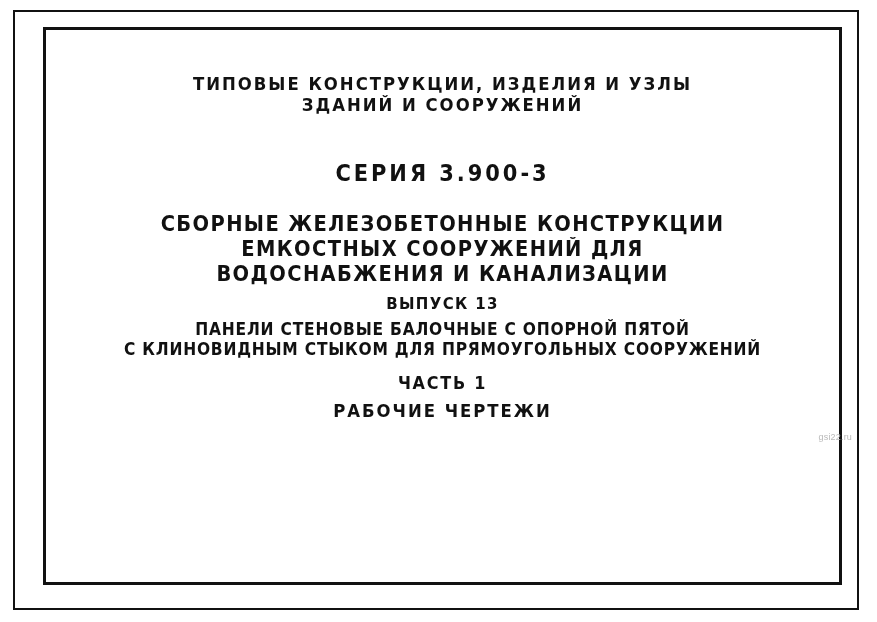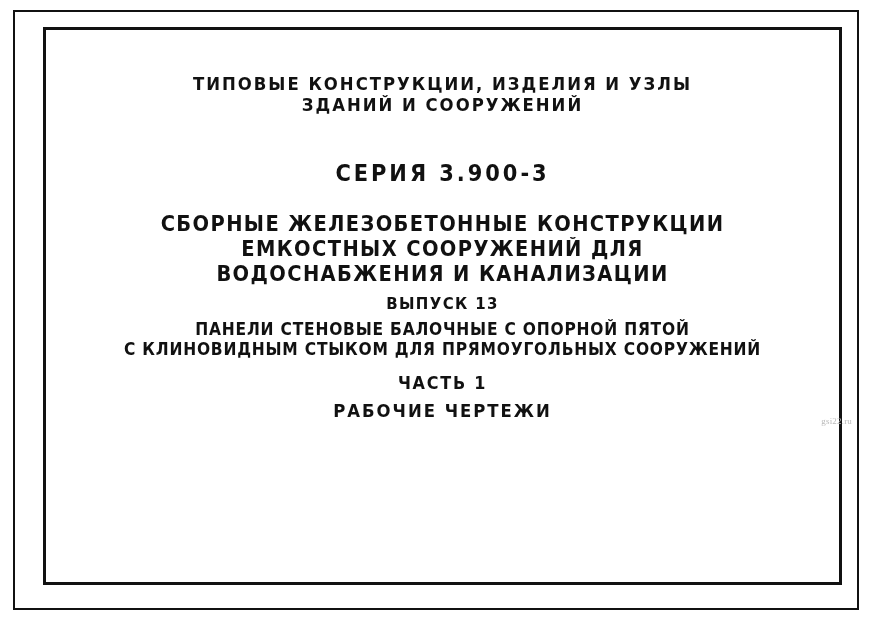--- a/index.html
+++ b/index.html
@@ -94,24 +94,24 @@
     font-weight: 700;
   }
   .drawings {
     font-size: 16.5px;
     letter-spacing: 0.12em;
     font-weight: 600;
   }
   #watermark {
     position: absolute;
     right: 25px;
-    top: 416px;
+    top: 432px;
     font-size: 9px;
     color: #b9b9b9;
-    font-family: Liberation Serif, serif;
+    font-family: Liberation Sans, sans-serif;
     letter-spacing: 0.02em;
     user-select: none;
   }
 </style>
 </head>
 <body>
 
 <div id="page">
 
   <div id="outer-frame"></div>

